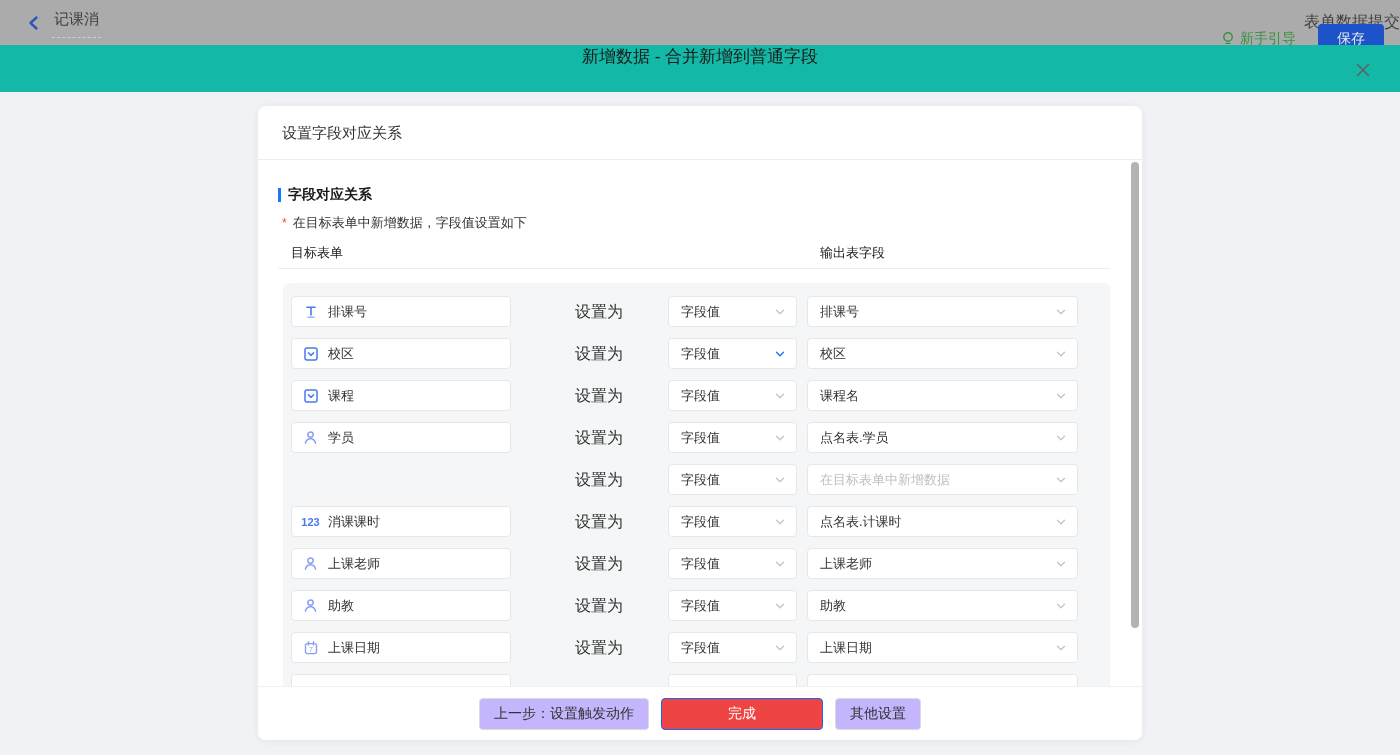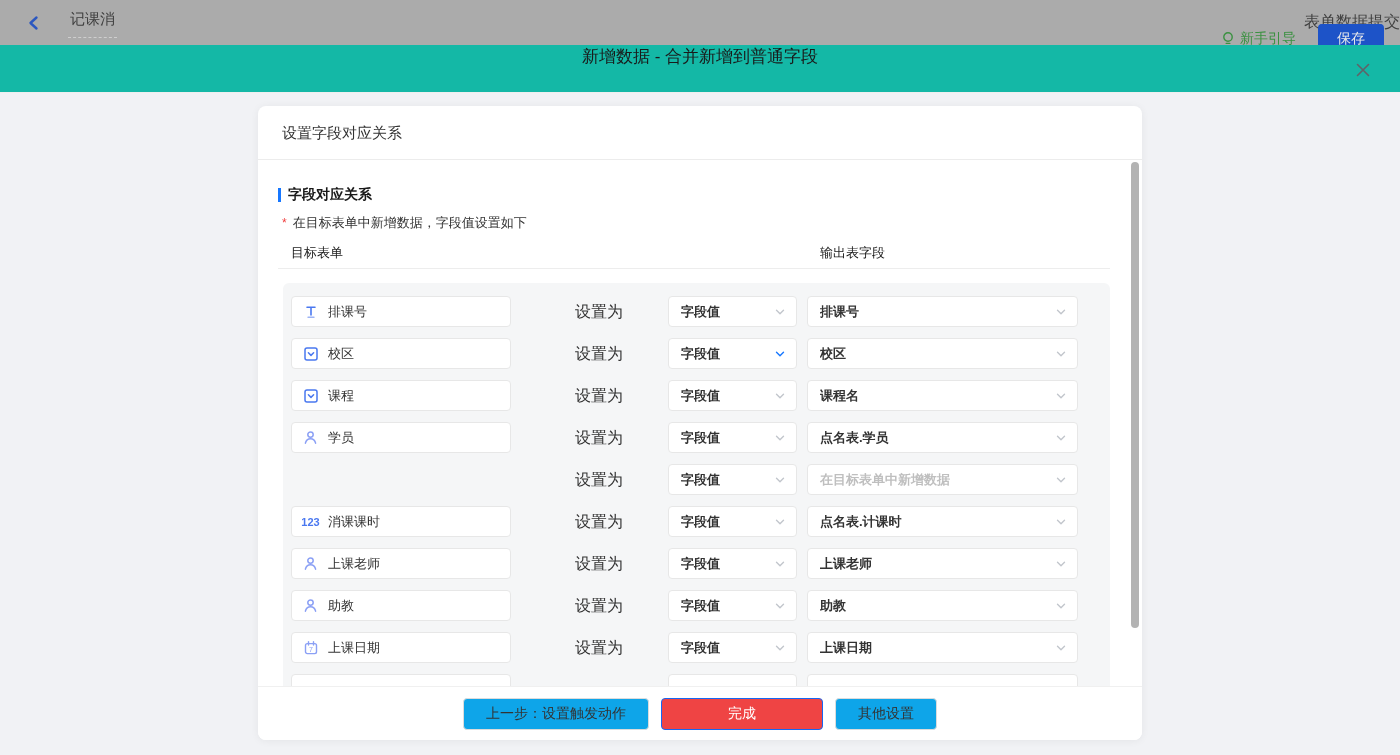--- a/index.html
+++ b/index.html
@@ -1,20 +1,20 @@
 <!DOCTYPE html>
 <html><head>
 <meta charset="utf-8">
 <style>
   * { margin:0; padding:0; box-sizing:border-box; }
   html,body { width:1400px; height:755px; font-family:"Liberation Sans","DejaVu Sans",sans-serif; background:#f1f2f5; overflow:hidden; }
 
   
   .topbar { position:absolute; left:0; top:0; width:1400px; height:45px; background:#ababab; display:flex; align-items:center; }
-  .tb-back { display:flex; align-items:center; gap:26px; margin-left:26px; cursor:pointer; }
+  .tb-back { display:flex; align-items:center; gap:10px; margin-left:26px; cursor:pointer; }
   .tb-back-label { font-size:15px; color:#3d3d3d; border-bottom:1px dashed #cfcfcf; padding:2px 2px 8px; }
   .tb-title { position:absolute; left:0; right:0; text-align:right; font-size:16px; color:#404040; pointer-events:none; }
   .tb-right { position:absolute; right:16px; top:0; height:45px; display:flex; align-items:center; gap:22px;margin-top:16px; }
   .tb-guide { display:flex; align-items:center; gap:5px; font-size:14px; color:#3a9140; cursor:pointer; }
   .tb-save { width:66px; height:29px; background:#1d53c8; color:#e9e9e9; border:none; border-radius:4px; font-size:14px; cursor:pointer; font-family:inherit; }
 
   
   .dlg-header { position:absolute; left:0; top:45px; width:1400px; height:48px; background:#14b8a6; border-bottom:1px solid #efefef; display:flex; align-items:flex-start; justify-content:center; }
   .dlg-title { font-size:17px; font-weight:500; color:#1a1a1a; }
   .dlg-close { position:absolute; right:26px; top:14px; width:22px; height:22px; display:flex; align-items:center; justify-content:center; cursor:pointer; }
@@ -39,30 +39,30 @@
   .map-row { position:relative; height:31px; margin-bottom:11px; }
   .map-row:last-child { margin-bottom:0; }
   .fbox { position:absolute; left:0; top:0; width:220px; height:31px; background:#fff; border:1px solid #e7e7e7; border-radius:4px; display:flex; align-items:center; padding-left:10px; gap:9px; }
   .fbox-label { font-size:13px; color:#333333; }
   .ficon { width:17px; height:16px; display:flex; align-items:center; justify-content:center; flex:none; }
   .num123 { font-size:11px; color:#4a78f0; font-weight:bold; letter-spacing:0; }
   .setas { position:absolute; left:284px; top:0; height:31px; line-height:31px; font-size:16px; color:#333333; }
   .sel { position:absolute; top:0; height:31px; background:#fff; border:1px solid #e7e7e7; border-radius:4px; display:flex; align-items:center; padding:0 10px 0 12px; cursor:pointer; }
   .sel-method { left:377px; width:129px; }
   .sel-output { left:516px; width:271px; }
-  .sel-label { font-size:13px; color:#333333; flex:1; white-space:nowrap; overflow:hidden;font-weight:bold; }
+  .sel-label { font-size:13px; color:#333333; flex:1; white-space:nowrap; overflow:hidden; }
   .sel-label.placeholder { color:#bfbfbf; }
   .chev { color:#c2c6cc; flex:none; display:flex; }
   .chev.active { color:#1677ff; }
 
   .scroll-thumb { position:absolute; left:873px; top:56px; width:8px; height:466px; background:#b3b3b3; border-radius:4px; }
 
   .card-footer { position:absolute; left:0; top:580px; width:884px; height:54px; background:#fff; border-top:1px solid #f0f0f0; border-radius:0 0 8px 8px; display:flex; align-items:center; justify-content:center; gap:12px; }
   .btn { height:32px; border-radius:4px; font-size:14px; font-family:inherit; cursor:pointer; }
-  .btn-ghost { background:#0ea5e9; border:1px solid #dcdcdc; color:#333333; padding:0 22px; }
+  .btn-ghost { background:#c4b5fd; border:1px solid #dcdcdc; color:#333333; padding:0 14px; }
   .btn-primary { background:#ef4444; border:1px solid #1766f2; color:#ffffff; width:162px; }
 </style>
 </head>
 <body>
 
 <div class="topbar">
   <div class="tb-back">
     <span style="display:flex;">
       <svg width="16" height="16" viewBox="0 0 16 16">
           <polyline points="10.5,2.5 4.5,8 10.5,13.5" fill="none" stroke="#2b57c0" stroke-width="2.4" stroke-linecap="round" stroke-linejoin="round"></polyline>

